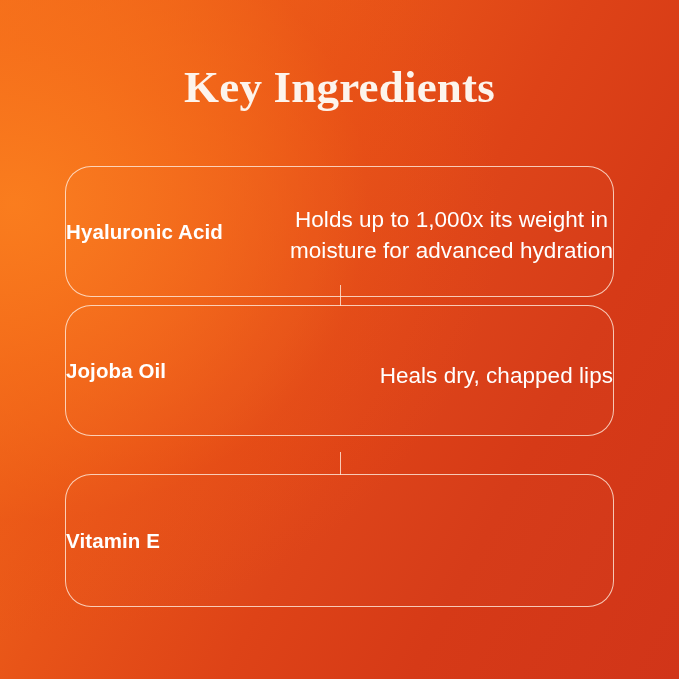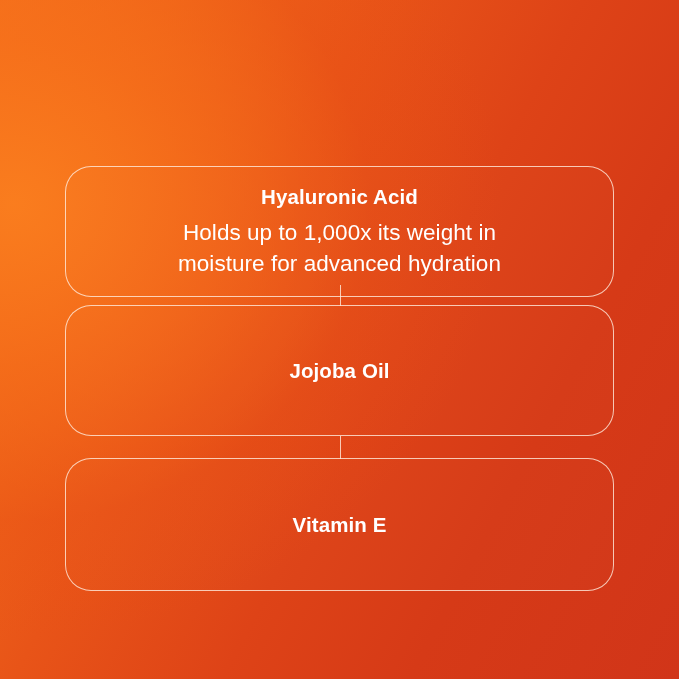--- a/index.html
+++ b/index.html
@@ -55,28 +55,28 @@
 
   .card {
     position: relative;
     box-sizing: border-box;
     width: 549px;
     border: 1.1px solid rgba(255,236,222,0.80);
     border-radius: 26px;
     background: rgba(255,255,255,0.012);
     text-align: center;
     display: flex;
-    flex-direction: column;
+    flex-direction: row;
     align-items: center;
-    justify-content: center;
+    justify-content: space-between;
   }
 
   .card-1 { height: 131px; }
   .card-2 { height: 131px; margin-top: 8px; }
-  .card-3 { height: 133px; margin-top: 22px; }
+  .card-3 { height: 133px; margin-top: 38px; }
 
   
   .card-2::before,
   .card-3::before {
     content: "";
     position: absolute;
     left: 50%;
     width: 1.1px;
     background: rgba(255,236,222,0.80);
   }
@@ -107,31 +107,35 @@
 
   .card-1 .card-body { margin-top: 7px; }
   .card-2 .card-body { margin-top: 9px; }
   .card-3 .card-body { margin-top: 7px; }
 </style>
 </head>
 <body>
 
 <div class="poster">
 
+  <div class="title-wrap">
+    <h1 class="poster-title">Key Ingredients</h1>
+  </div>
 
   <div class="cards">
 
     <div class="card card-1">
       <div class="card-heading">Hyaluronic Acid</div>
       <div class="card-body">Holds up to 1,000x its weight in
 moisture for advanced hydration</div>
     </div>
 
     <div class="card card-2">
       <div class="card-heading">Jojoba Oil</div>
+      <div class="card-body">Heals dry, chapped lips</div>
     </div>
 
     <div class="card card-3">
       <div class="card-heading">Vitamin E</div>
     </div>
 
   </div>
 </div>
 
 </body></html>

